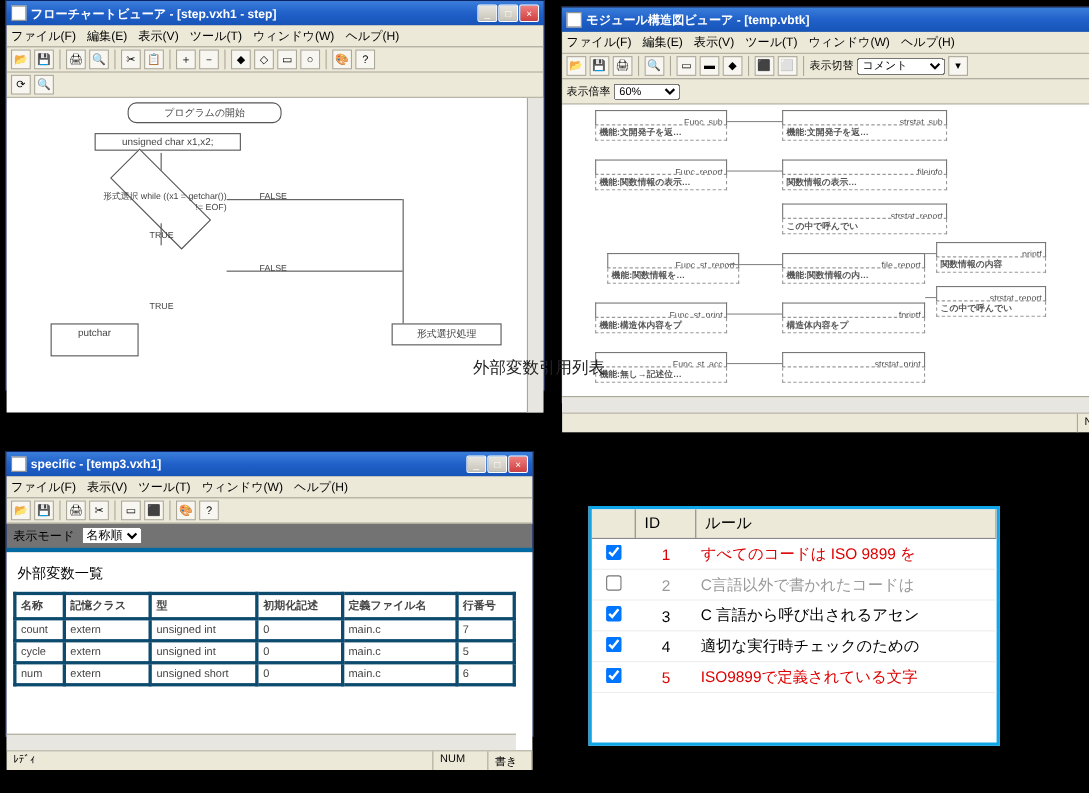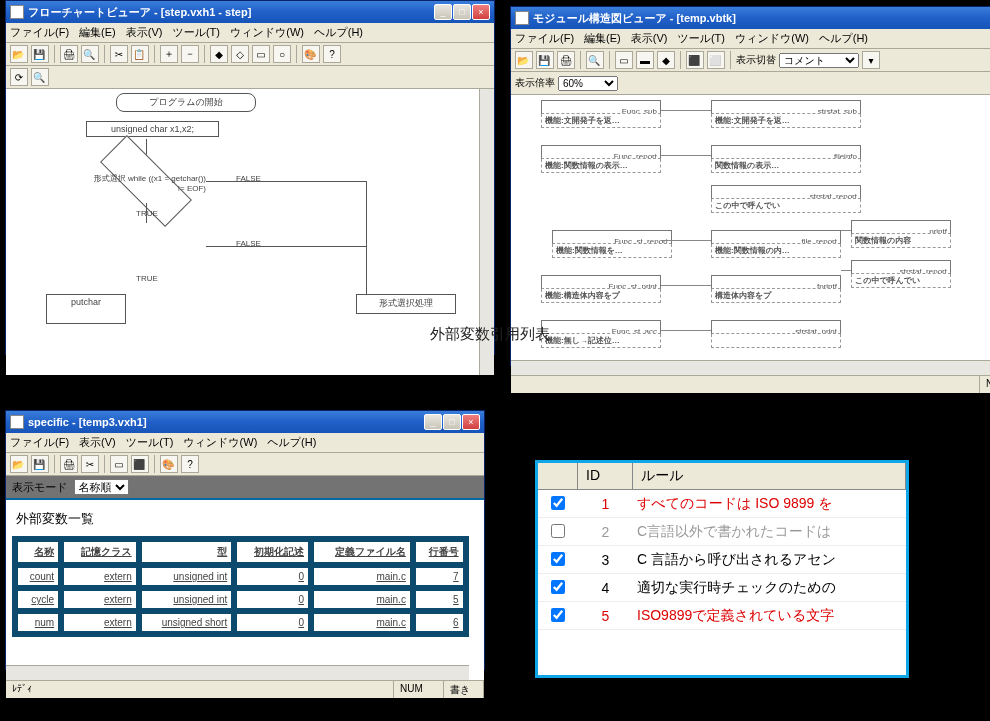--- a/index.html
+++ b/index.html
@@ -34,22 +34,22 @@
 .w2 .content { height: 280px; padding: 6px; overflow:hidden; }
 .mod-block { position:absolute; background:#fff; font-size:8px; color:#555; }
 .mod-top { border:1px solid #777; border-bottom:1px dashed #999; padding:6px 3px; height:14px; overflow:hidden;text-align:right; }
 .mod-bot { border:1px dashed #999; border-top:none; padding:1px 3px; height:14px; overflow:hidden;font-weight:bold; }
 .mod-line { position:absolute; background:#888; }
 
 .w3 { left: 5px; top: 410px; width: 480px; height: 260px; }
 .w3 .content { height: 180px; padding: 6px; overflow:hidden; }
 .w3 .heading { font-size: 13px; margin: 4px 0 8px 4px; color:#000; }
 .w3 table { border-collapse: collapse; width: 98%; font-size: 10px; color:#444; }
-.w3 th, .w3 td { border: 6px solid #0c4a6e; padding: 3px 4px; text-align: right; text-decoration: underline; }
-.w3 .modebar { display:flex; align-items:flex-end; gap:6px; padding:3px 6px; border-bottom:2px solid #0369a1; font-size:11px; }
+.w3 th, .w3 td { border: 3px solid #0c4a6e; padding: 3px 4px; text-align: left; }
+.w3 .modebar { display:flex; align-items:flex-end; gap:6px; padding:3px 6px; border-bottom:4px solid #0369a1; font-size:11px; }
 .w3 select { font-size:11px; }
 
 .w4 { position:absolute; left: 535px; top: 460px; width: 374px; height: 218px; background:#fff; border:3px solid #0ea5e9; overflow:hidden; }
 .w4 .hdr { display:flex; background:#ece9d8; border-bottom:1px solid #888; }
 .w4 .hdr div { border-right:1px solid #888; padding:4px 8px; font-size:14px; }
 .w4 .row { display:flex; align-items:center; border-bottom:1px solid #eee; height:28px; }
 .w4 .cb { width:40px; text-align:center; }
 .w4 .cb input { width:14px; height:14px; }
 .w4 .id { width:55px; text-align:center; font-size:14px; }
 .w4 .rule { flex:1; font-size:14px; white-space:nowrap; overflow:hidden; padding-left:4px; }

